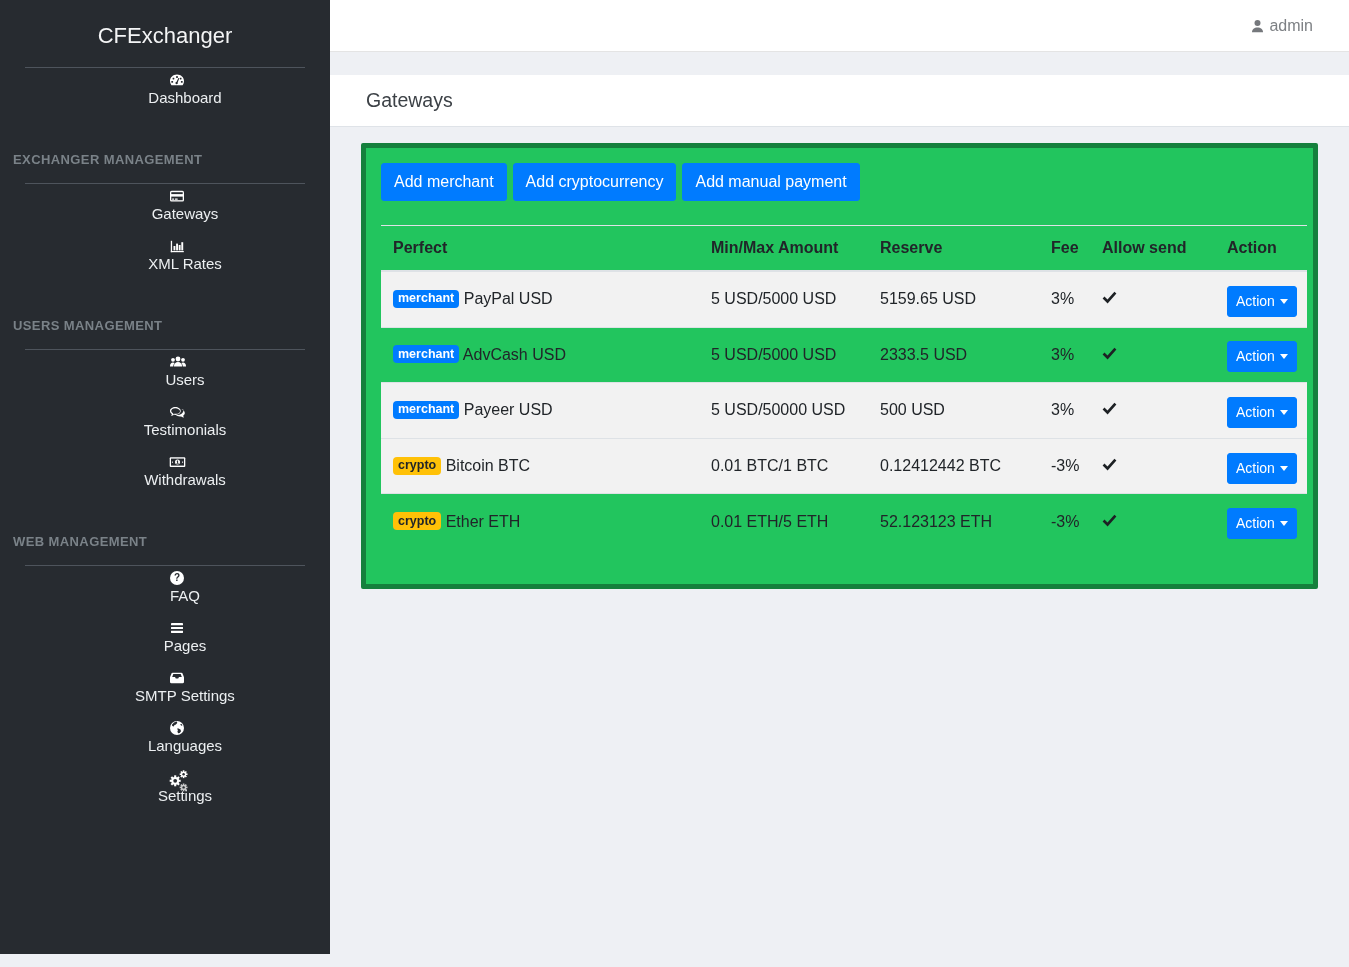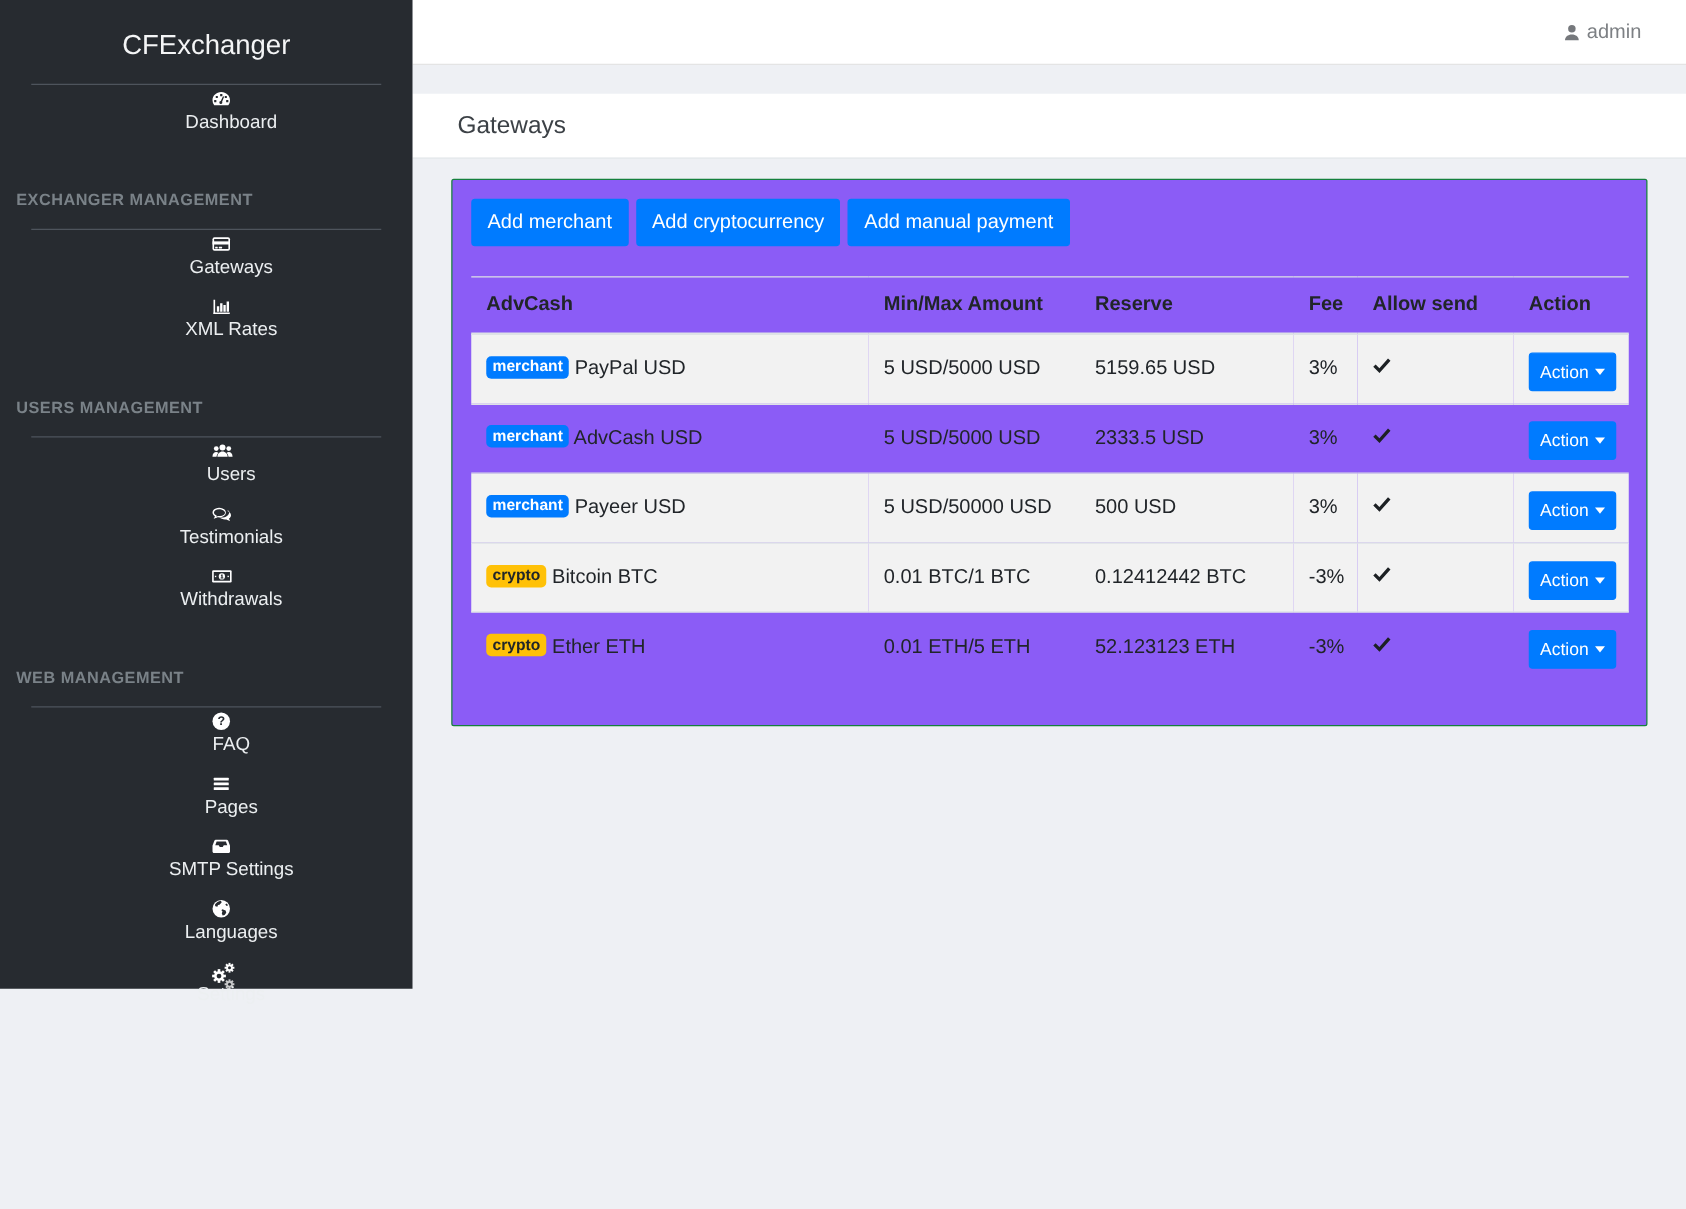--- a/index.html
+++ b/index.html
@@ -1,35 +1,35 @@
 <!DOCTYPE html>
 <html><head>
 <meta charset="utf-8">
 <title>CFExchanger</title>
 <style>
 * { margin:0; padding:0; box-sizing:border-box; }
 html,body { width:1349px; height:967px; overflow:hidden; }
 body { font-family:"Liberation Sans", sans-serif; background:#eef0f4; font-size:16px; color:#212529; line-height:1.5; }
 
-.sidebar { position:fixed; left:0; top:0; width:330px; height:791px; background:#272b30; }
+.sidebar { position:fixed; left:0; top:0; width:330px; height:954px; background:#272b30; }
 .brand { height:68px; line-height:71px; text-align:center; color:#f4f5f6; font-size:22px; position:relative; }
 .brand:after { content:""; position:absolute; left:25px; right:25px; bottom:0; height:1px; background:#4e545c; }
 .menu { list-style:none; padding-top:3px; }
 .mi { display:flex; align-items:center; height:50px;flex-direction:column; }
 .mi .ic { width:16px; height:16px; margin-left:24px; display:inline-block; }
 .mi .txt { margin-left:40px; color:#eceff1; font-size:15px; }
 .msec { margin-top:20px; height:43px; line-height:38px; padding-left:13px; color:#7a8288; font-size:13px; font-weight:bold; letter-spacing:.4px; margin-bottom:3px; position:relative; }
 .msec:after { content:""; position:absolute; left:25px; right:25px; bottom:0; height:1px; background:#4e545c; }
 
 .main { margin-left:330px; }
 .topbar { height:52px; background:#fff; border-bottom:1px solid #e4e4e4; position:relative; }
 .adminbox { position:absolute; right:36px; top:0; height:51px; display:flex; align-items:center; color:#7d8084; font-size:16px; }
 .adminbox svg { margin-right:5px; }
 .crumb { margin-top:23px; height:52px; background:#fff; border-bottom:1px solid #dfe3e8; line-height:51px; padding-left:36px; font-size:19.5px; color:#3c4146; }
-.panel { margin:16px 31px 0 31px; background:#8b5cf6; border:1px solid #15803d; border-radius:2px; padding:15px 15px 19px; }
+.panel { margin:16px 31px 0 31px; background:#22c55e; border:5px solid #15803d; border-radius:2px; padding:15px 15px 19px; }
 .btnrow { margin-bottom:24px; font-size:0; }
 .btn { display:inline-block; background:#007bff; color:#fff; font-size:16px; line-height:24px; padding:6px 12px; border-radius:3px; margin-right:6px; border:1px solid #007bff; }
 
 table { border-collapse:collapse; width:100%; table-layout:fixed; margin-bottom:16px; }
 th { text-align:left; font-weight:bold; padding:10px 12px; border-top:1px solid #dee2e6; border-bottom:2px solid #dee2e6; }
 td { padding:11.8px 12px; border-top:1px solid #dee2e6; vertical-align:middle; }
 td:last-child { padding-top:13.8px; padding-bottom:9.8px; }
 tbody tr.odd { background:#f2f2f2; }
 .badge { display:inline-block; font-size:12.5px; font-weight:bold; line-height:12.5px; padding:2.5px 5px 3px; border-radius:4px; vertical-align:2px; }
 .bm { background:#007bff; color:#fff; }
@@ -199,21 +199,21 @@
       <colgroup>
           <col style="width:318px">
           <col style="width:169px">
           <col style="width:171px">
           <col style="width:51px">
           <col style="width:125px">
           <col style="width:92px">
         </colgroup>
       <thead>
           <tr>
-            <th>AdvCash</th>
+            <th>Perfect</th>
             <th>Min/Max Amount</th>
             <th>Reserve</th>
             <th>Fee</th>
             <th>Allow send</th>
             <th>Action</th>
           </tr>
         </thead>
       <tbody>
         <tr class="odd">
             <td><span class="badge bm">merchant</span> PayPal USD</td>

